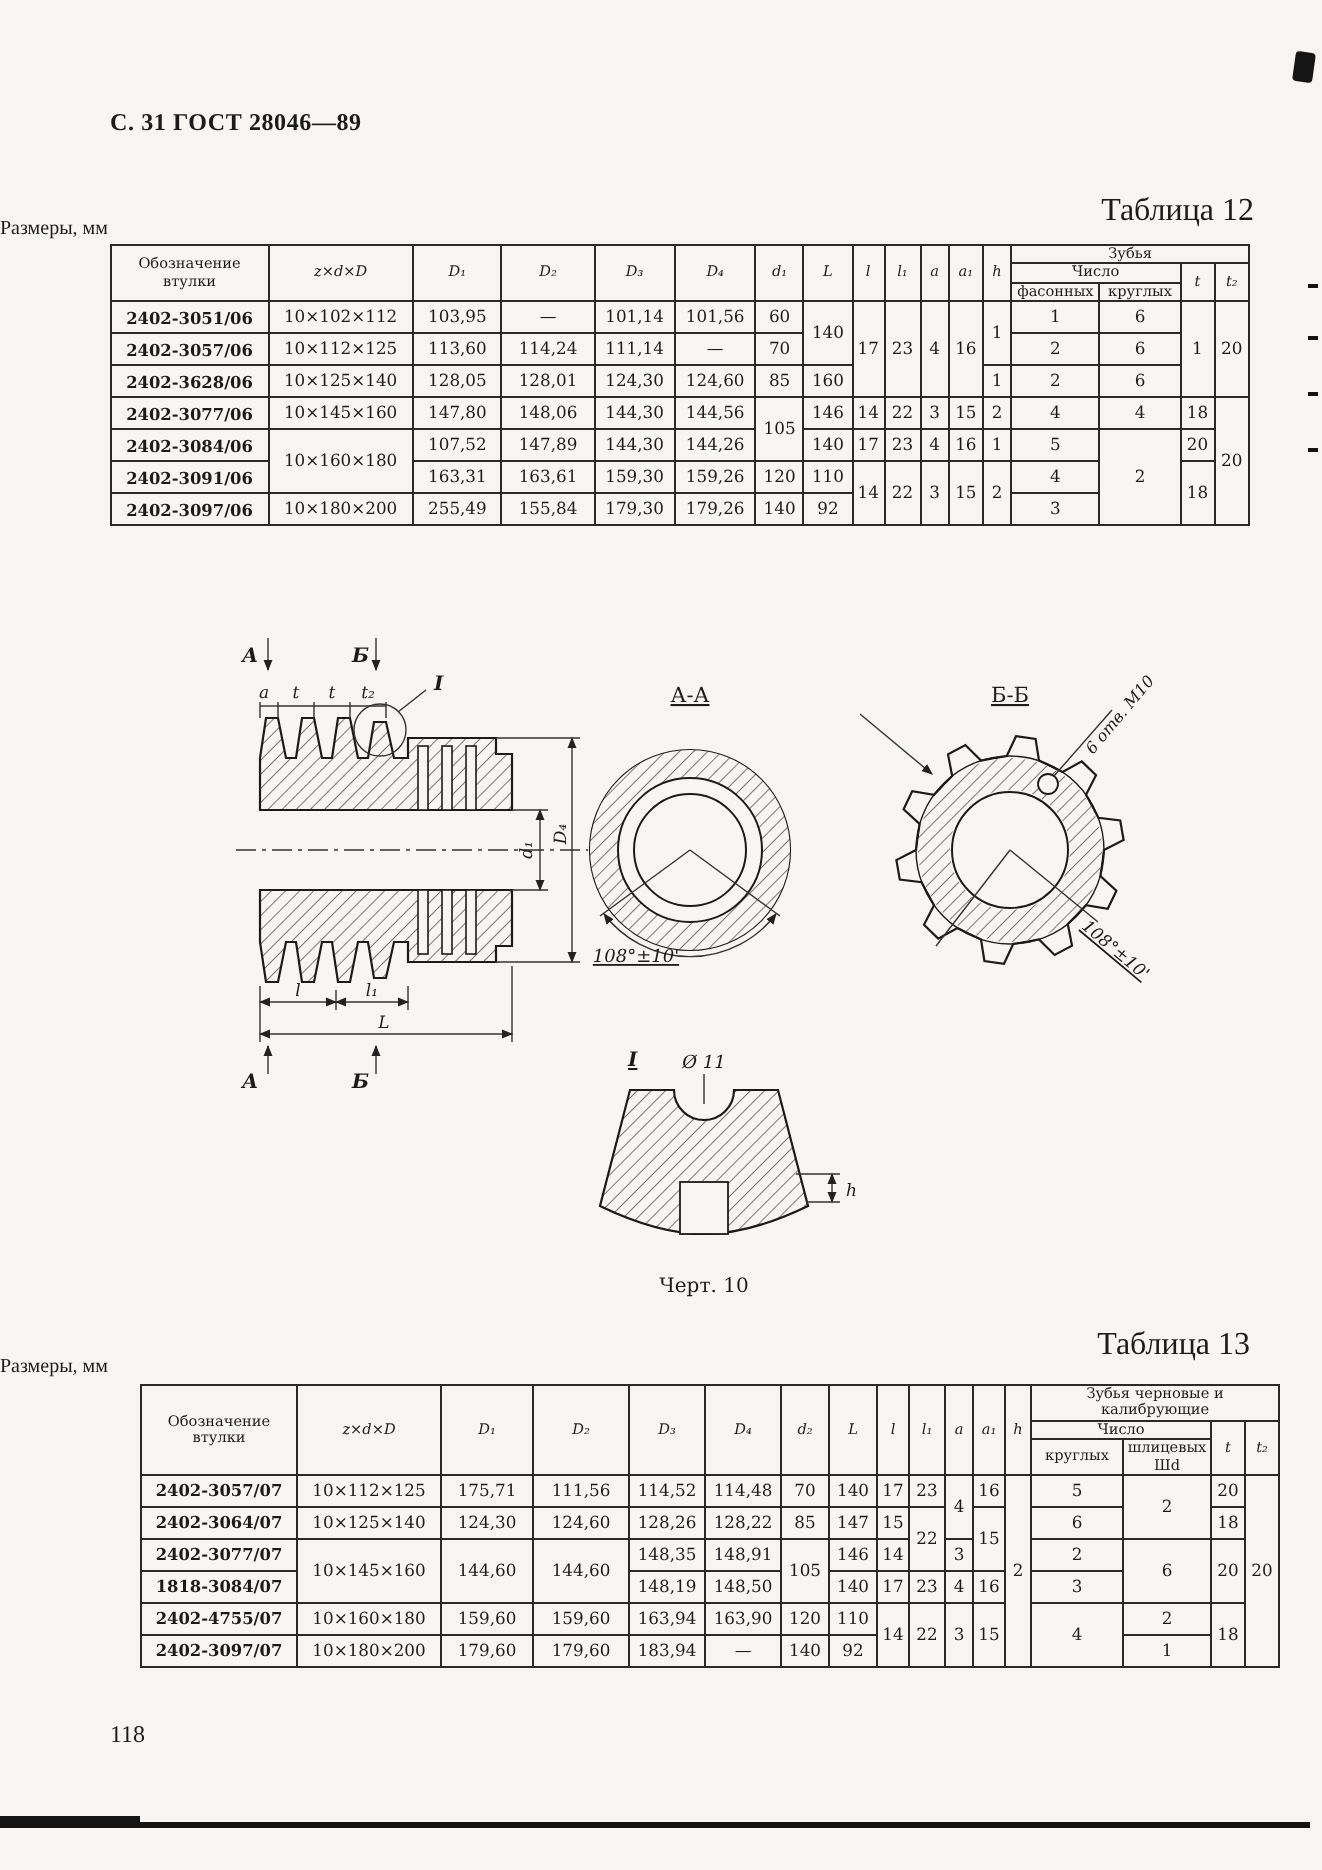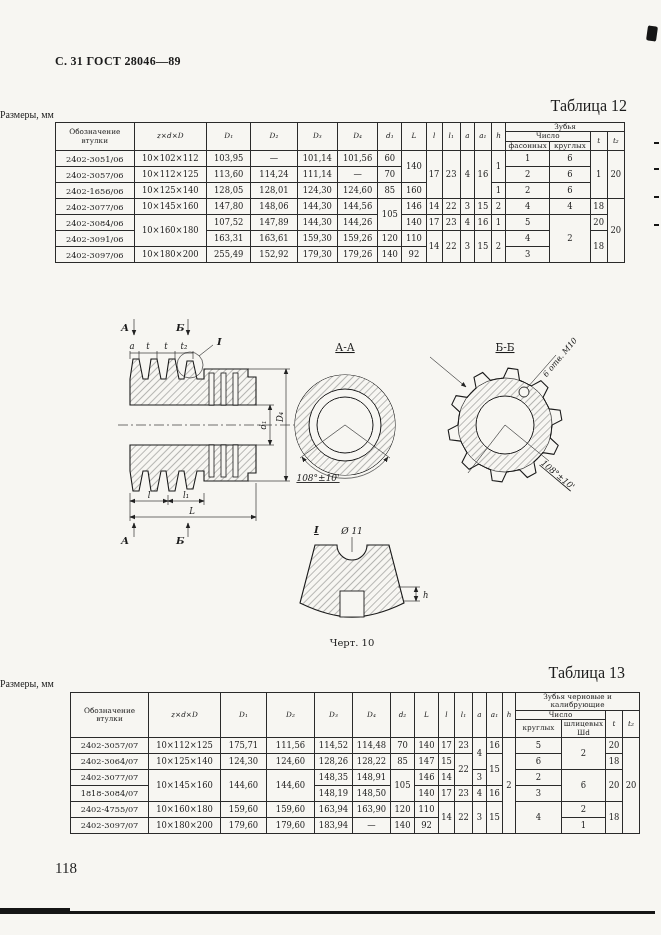--- a/index.html
+++ b/index.html
@@ -10,25 +10,25 @@
     font-family:"Liberation Serif","DejaVu Serif",serif;
     overflow:hidden;
   }
   .doc-header { position:absolute; left:55px; top:54px; font-weight:bold; font-size:12px; letter-spacing:.3px; }
   .tbl-label { position:absolute; font-size:16px;margin-left:40px; }
   .tbl-title { position:absolute; left:0; right:34px; text-align:left; font-size:10px; }
   table { border-collapse:collapse; table-layout:fixed; position:absolute; background:transparent; }
   th,td { border:1px solid #2a2a2a; text-align:center; vertical-align:middle; padding:0 1px; overflow:hidden; }
   th { font-size:7.3px; font-weight:normal; line-height:1.15; font-family:"DejaVu Serif","DejaVu Sans",serif; }
   td { font-size:8.4px; height:16px; line-height:1; font-family:"DejaVu Serif","DejaVu Sans",serif; }
-  td.b { font-weight:normal; font-size:8.2px; }
+  td.b { font-weight:bold; font-size:8.2px; }
   .it { font-style:italic; }
   #table12 { left:55px; top:122px; width:570px; }
   #table13 { left:70px; top:692px; width:557px; }
-  .page-number { position:absolute; left:55px; top:860px; font-size:15px; }
+  .page-number { position:absolute; left:55px; top:860px; font-size:12px; }
   svg text { font-family:"DejaVu Serif","DejaVu Sans",serif; fill:#1b1b1b; }
   .dim { font-style:italic; font-size:8.5px; }
   .cap { font-size:10.5px; }
   .sec { font-style:italic; font-size:10px; font-weight:bold; }
   .u { text-decoration:underline; }
   .thin { stroke:#333; stroke-width:0.7; fill:none; }
   .part { stroke:#1b1b1b; stroke-width:1.1; fill:url(#ht); }
   .artifact { position:absolute; background:#151515; }
 </style>
 </head>
@@ -111,21 +111,21 @@
       <td>10×112×125</td>
       <td>113,60</td>
       <td>114,24</td>
       <td>111,14</td>
       <td>—</td>
       <td>70</td>
       <td>2</td>
       <td>6</td>
     </tr>
     <tr>
-      <td class="b">2402-1656/06</td>
+      <td class="b">2402-3628/06</td>
       <td>10×125×140</td>
       <td>128,05</td>
       <td>128,01</td>
       <td>124,30</td>
       <td>124,60</td>
       <td>85</td>
       <td>160</td>
       <td>1</td>
       <td>2</td>
       <td>6</td>
@@ -179,21 +179,21 @@
       <td rowspan="2">3</td>
       <td rowspan="2">15</td>
       <td rowspan="2">2</td>
       <td>4</td>
       <td rowspan="2">18</td>
     </tr>
     <tr>
       <td class="b">2402-3097/06</td>
       <td>10×180×200</td>
       <td>255,49</td>
-      <td>152,92</td>
+      <td>155,84</td>
       <td>179,30</td>
       <td>179,26</td>
       <td>140</td>
       <td>92</td>
       <td>3</td>
     </tr>
   </tbody>
 </table>
 
 <svg width="661" height="350" style="position:absolute; left:0; top:305px;">

